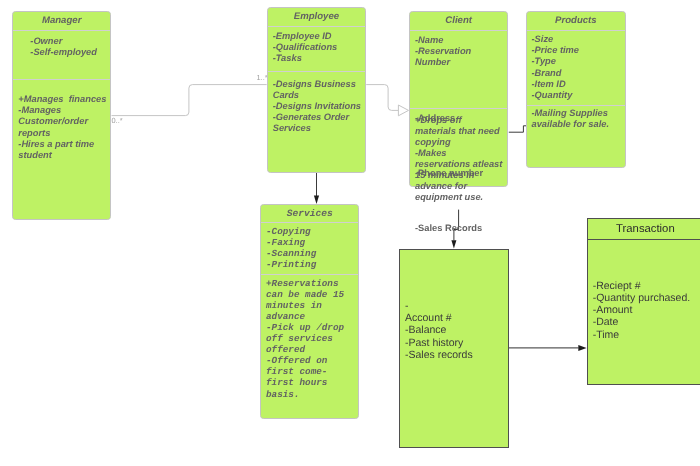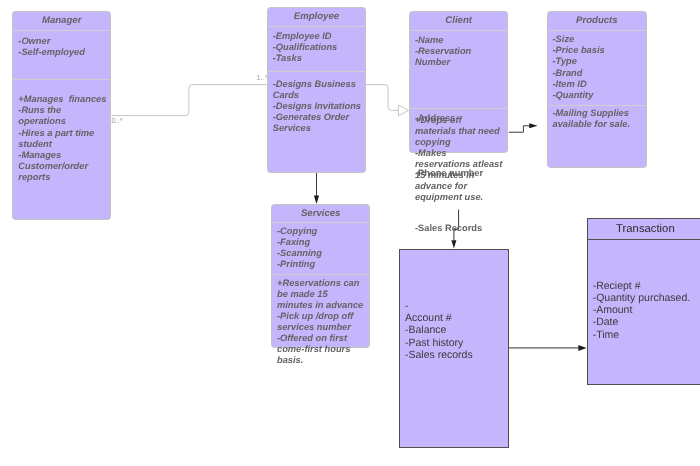--- a/index.html
+++ b/index.html
@@ -4,21 +4,21 @@
 <title>UML Class Diagram</title>
 <style>
   html,body{margin:0;padding:0;background:#ffffff;}
   body{width:700px;height:466px;overflow:hidden;
        font-family:"Liberation Sans", sans-serif;
        -webkit-font-smoothing:antialiased;
        text-rendering:geometricPrecision;}
   #canvas{position:relative;width:700px;height:466px;background:#fff;}
 
   
-  .cls{position:absolute;box-sizing:border-box;background:#c4b5fd;
+  .cls{position:absolute;box-sizing:border-box;background:#bef264;
        border:1px solid #c4c4c4;border-radius:3.5px;}
   .cls .hdr{box-sizing:border-box;border-bottom:1px solid #d0d0d0;
        text-align:center;font-style:italic;font-weight:bold;color:#636363;
        font-size:9.6px;}
   .cls .sec{box-sizing:content-box;width:88.5px;}
   .cls .rule{position:absolute;left:0;right:0;height:0;border-top:1px solid #d0d0d0;}
   .cls .ln{font-style:italic;font-weight:bold;color:#636363;font-size:9.3px;
        line-height:11.1px;white-space:pre-wrap;}
   .cls .ln.up{font-style:normal;margin-top:44px;}
 
@@ -65,88 +65,87 @@
 
     <path d="M508.5,347.9 L578.5,347.9" fill="none" stroke="#5a5a5a" stroke-width="1.1"></path>
     <path d="M578.3,345 L586.6,347.9 L578.3,351 z" fill="#1c1c1c"></path>
   </svg>
 
   <div class="mult" style="left:111.5px;top:117px;">0..*</div>
   <div class="mult" style="left:256.5px;top:73.5px;">1..*</div>
 
 <div class="cls" style="left: 11.8px; top: 11.3px; width: 99.7px; height: 208.9px;">
       <div class="hdr" style="height: 18.5px; line-height: 18.5px;">Manager</div>
-      <div class="sec" style="height: 48px; padding-top: 5px; padding-left: 5.5px;">
+      <div class="sec" style="height: 48px; padding-top: 5px; padding-left: 5.5px; margin-left: 12px;">
         <div class="ln">-Owner</div>
         <div class="ln">-Self-employed</div>
       </div>
       <div class="rule" style="top: 66.5px;"></div>
       <div class="sec" style="padding-top: 10.5px; padding-left: 5.5px;">
         <div class="ln">+Manages  finances</div>
-        <div class="ln">-Runs the operations</div>
+        <div class="ln">-Manages Customer/order reports</div>
         <div class="ln">-Hires a part time student</div>
-        <div class="ln">-Manages Customer/order reports</div>
       </div>
     </div>
     <div class="cls" style="left: 266.7px; top: 7px; width: 99.5px; height: 166px;">
       <div class="hdr" style="height: 18.5px; line-height: 18.5px;">Employee</div>
       <div class="sec" style="height: 44.6px; padding-top: 4.5px; padding-left: 5px;">
         <div class="ln">-Employee ID</div>
         <div class="ln">-Qualifications</div>
         <div class="ln">-Tasks</div>
       </div>
       <div class="rule" style="top: 63.1px;"></div>
       <div class="sec" style="padding-top: 3.5px; padding-left: 5px;">
         <div class="ln">-Designs Business Cards</div>
         <div class="ln">-Designs Invitations</div>
         <div class="ln">-Generates Order Services</div>
       </div>
     </div>
-    <div class="cls" style="left: 408.8px; top: 11.3px; width: 99.7px; height: 142px;">
+    <div class="cls" style="left: 408.8px; top: 11.3px; width: 99.7px; height: 176px;">
       <div class="hdr" style="height: 18.5px; line-height: 18.5px;">Client</div>
       <div class="sec" style="height: 77.5px; padding-top: 4.5px; padding-left: 5.2px;">
         <div class="ln">-Name</div>
         <div class="ln">-Reservation Number</div>
         <div class="ln up">-Address</div>
         <div class="ln up">-Phone number</div>
         <div class="ln up">-Sales Records</div>
       </div>
       <div class="rule" style="top: 96px;"></div>
       <div class="sec" style="padding-top: 2px; padding-left: 5.2px;">
         <div class="ln">+Drops off materials that need copying</div>
         <div class="ln">-Makes reservations atleast 15 minutes in advance for equipment use.</div>
       </div>
     </div>
-    <div class="cls" style="left: 547px; top: 11.3px; width: 99.7px; height: 156.5px;">
+    <div class="cls" style="left: 526px; top: 11.3px; width: 99.7px; height: 156.5px;">
       <div class="hdr" style="height: 18.5px; line-height: 18.5px;">Products</div>
       <div class="sec" style="height: 74px; padding-top: 3.5px; padding-left: 4.5px;">
         <div class="ln">-Size</div>
-        <div class="ln">-Price basis</div>
+        <div class="ln">-Price time</div>
         <div class="ln">-Type</div>
         <div class="ln">-Brand</div>
         <div class="ln">-Item ID</div>
         <div class="ln">-Quantity</div>
       </div>
       <div class="rule" style="top: 92.5px;"></div>
       <div class="sec" style="padding-top: 0px; padding-left: 4.5px;">
         <div class="ln">-Mailing Supplies available for sale.</div>
       </div>
     </div>
-    <div class="cls" style="left: 271px; top: 204.1px; width: 99.4px; height: 144px;">
+    <div class="cls" style="left: 260px; top: 204.1px; width: 99.4px; height: 215px; font-family: Liberation Mono, monospace;">
       <div class="hdr" style="height: 18.3px; line-height: 18.3px;">Services</div>
       <div class="sec" style="height: 50.5px; padding-top: 2.2px; padding-left: 5px;">
         <div class="ln">-Copying</div>
         <div class="ln">-Faxing</div>
         <div class="ln">-Scanning</div>
         <div class="ln">-Printing</div>
       </div>
       <div class="rule" style="top: 68.8px;"></div>
       <div class="sec" style="padding-top: 1.5px; padding-left: 5px;">
         <div class="ln">+Reservations can be made 15 minutes in advance</div>
-        <div class="ln">-Pick up /drop off services number</div>
+        <div class="ln">-Pick up /drop off services offered</div>
         <div class="ln">-Offered on first come-first hours basis.</div>
       </div>
     </div>
     <div class="cls dark" style="left: 398.5px; top: 249.4px; width: 110px; height: 198.2px;">
       <div class="sec" style="padding-top: 49.5px; padding-left: 5.5px;">
         <div class="ln">-</div>
         <div class="ln">Account #</div>
         <div class="ln">-Balance</div>
         <div class="ln">-Past history</div>
         <div class="ln">-Sales records</div>

